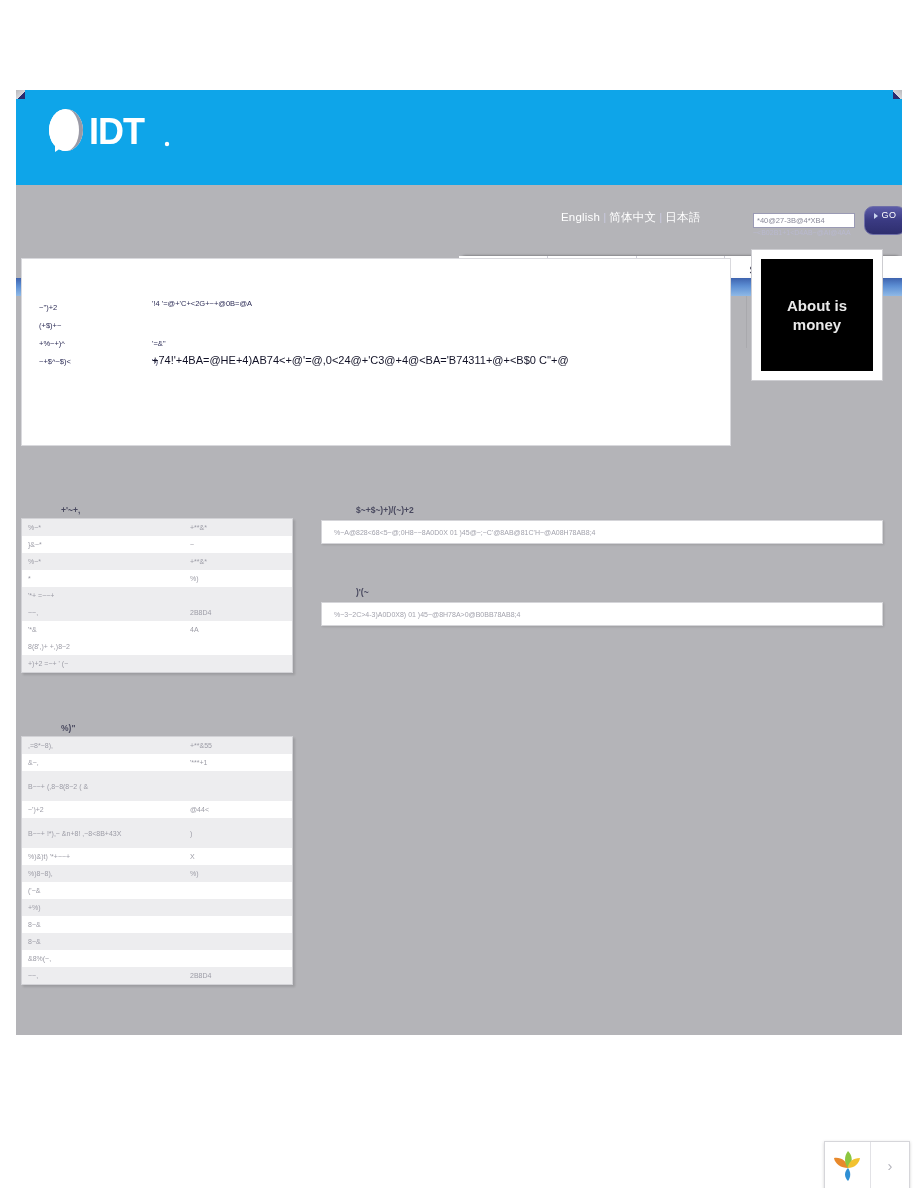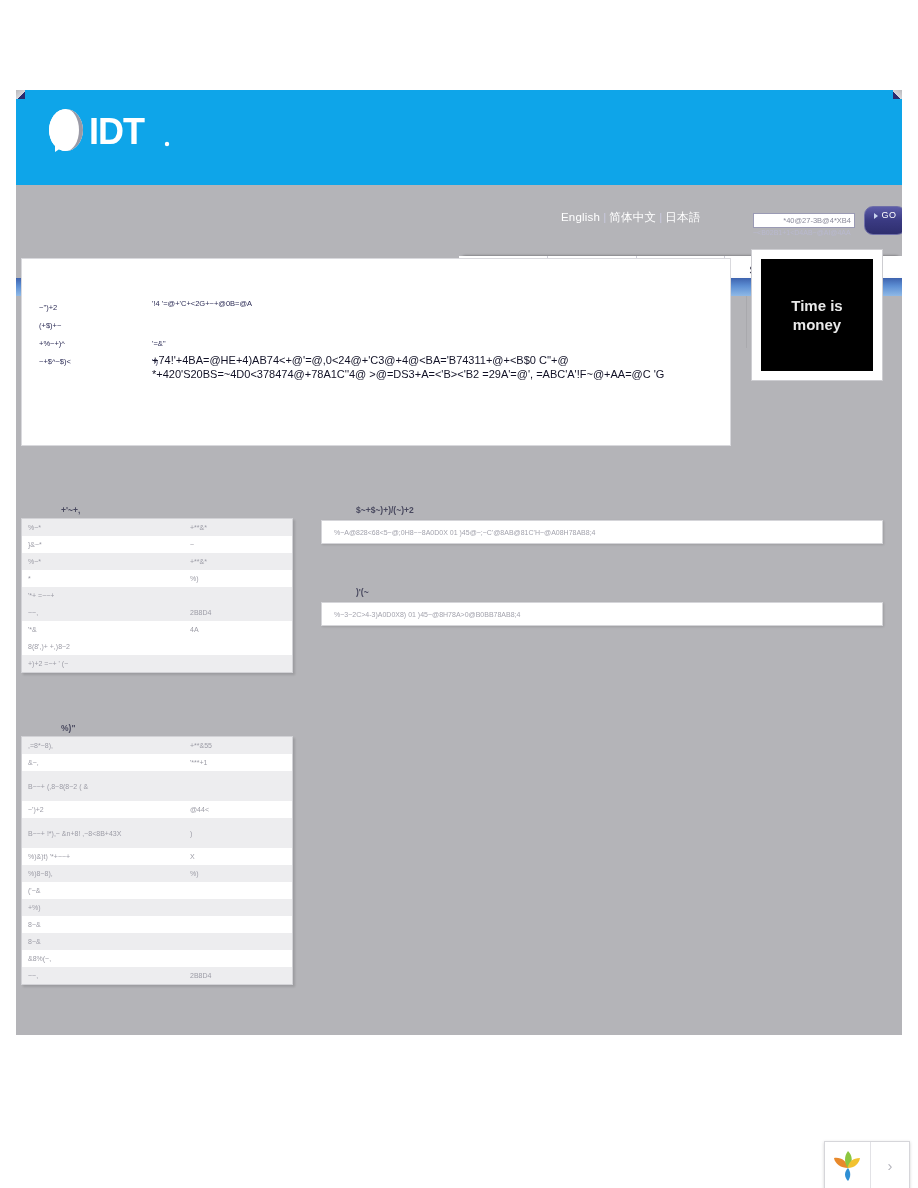--- a/index.html
+++ b/index.html
@@ -74,21 +74,20 @@
   }
   .search-input {
     width: 102px; height: 15px;
     border: 1px solid #9a9ab4;
     background: #ffffff;
     font-size: 7.5px;
     color: #8a8a9a;
     padding: 0 3px;
     vertical-align: middle;
     font-family: "Liberation Sans", sans-serif;
-    text-align: right;
   }
   .go-btn {
     display: inline-block;
     width: 42px; height: 29px;
     margin-left: 5px;
     border: 1px solid #6f6fa8;
     border-radius: 9px;
     background: linear-gradient(180deg,#5c5ca8 0%, #3a3a82 50%, #2e2e6e 100%);
     color: #ffffff;
     font-size: 9px;
@@ -413,28 +412,27 @@
       <div class="cc-row cc-label" style="top:62px">(+$)+~</div>
 
       <div class="cc-row cc-label" style="top:80px">+%~+)^</div>
       <div class="cc-row cc-value" style="top:80px">'=&amp;''</div>
 
       <div class="cc-row cc-label" style="top:98px">~+$^~$)&lt;</div>
       <div class="cc-row cc-value" style="top:98px">'!)</div>
 
       <div class="cc-body">
         <div>+74!'+4BA=@HE+4)AB74&lt;+@'=@,0&lt;24@+'C3@+4@&lt;BA='B74311+@+&lt;B$0 C''+@</div>
-        <div>*+420'S20BS=~4D0&lt;378474@+78A1C''4@ &gt;@=DS3+A=&lt;'B&gt;&lt;'B2 =29A'=@', =ABC'A'!F~@+AA=@C 'G</div>
       </div>
     </div>
 
     <div class="ad">
       <div class="ad-inner">
         <div class="ad-text">
-          <div>Time is</div>
+          <div>About is</div>
           <div>money</div>
         </div>
       </div>
     </div>
 
     <div class="panel-head" style="left:45px; top:415px;">+'~+,</div>
     <div class="dtable" style="left:5px; top:428px; width:272px;">
       <table>
         <tbody>
           <tr class="alt">

